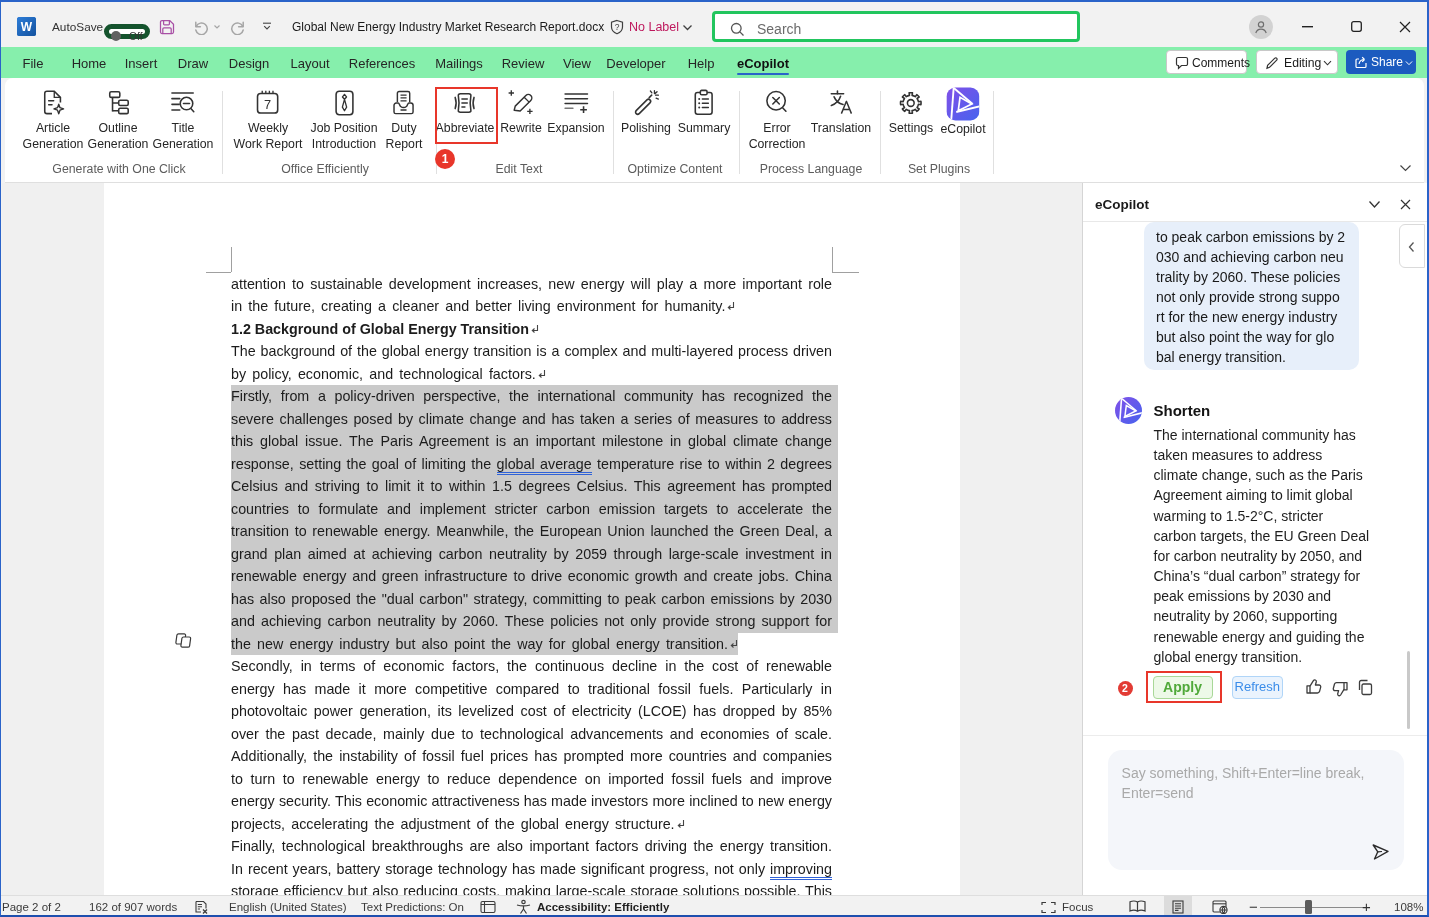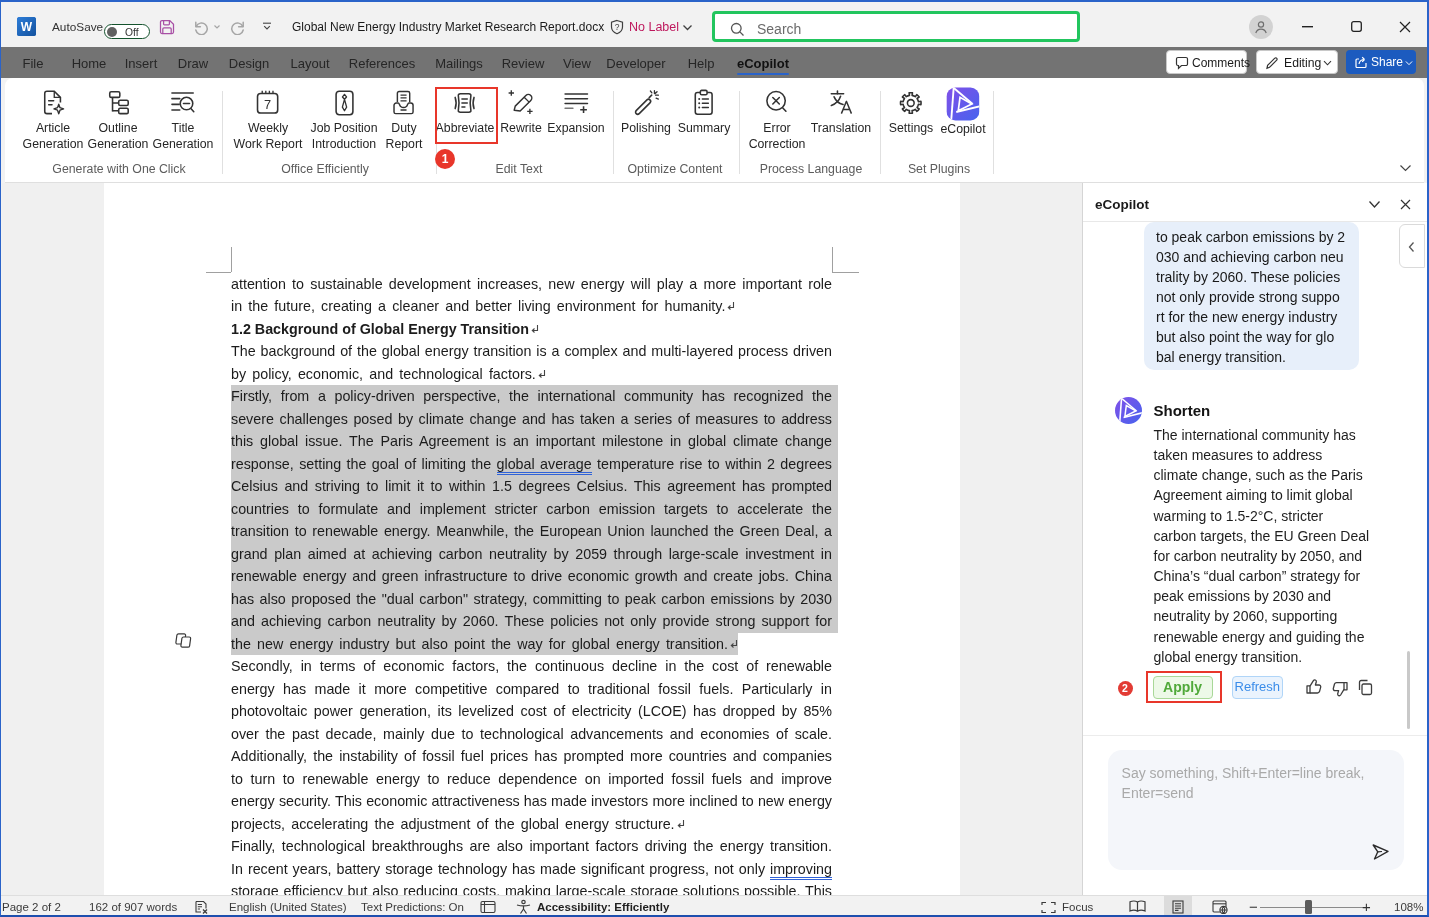--- a/index.html
+++ b/index.html
@@ -9,21 +9,21 @@
   position:relative;
   background:#f2f2f2;
   border-top:2px solid #2a63c9;
   border-left:1px solid #2a63c9;
   border-right:2px solid #2a63c9;
   border-bottom:2px solid #1e4fae;
 }
 .abs { position:absolute; }
 
 #titlebar { position:absolute; left:0; top:0; width:1426px; height:45px; background:#f2f2f2; }
-#menubar { position:absolute; left:0; top:45px; width:1426px; height:31px; background:#737373; }
+#menubar { position:absolute; left:0; top:45px; width:1426px; height:31px; background:#86efac; }
 .tab { position:absolute; top:9px; transform:translateX(-50%); font-size:13px; color:#262626; }
 #ribbon { position:absolute; left:4px; top:76px; width:1419px; height:105px; background:#fff; border-radius:8px 8px 0 0; border-bottom:1px solid #dfdfdf; }
 .rsep { position:absolute; top:13px; width:1px; height:83px; background:#e0e0e0; }
 .glabel { position:absolute; top:84px; transform:translateX(-50%); font-size:12.3px; color:#5c5c5c; white-space:nowrap; }
 .rbtn { position:absolute; top:12px; transform:translateX(-50%); text-align:center; }
 .ricon { display:block; margin:-1px auto 3px; }
 .ricon2 { display:block; margin:-3px auto 0; }
 .rlabel { font-size:12.3px; color:#262626; line-height:16.2px; white-space:nowrap; }
 #canvas { position:absolute; left:1px; top:181px; width:1080px; height:712px; background:#f0f0f0; }
 #page { position:absolute; left:102px; top:0; width:856px; height:712px; background:#fff; }
@@ -48,21 +48,21 @@
     <defs>
         <linearGradient id="wg" x1="0" y1="0" x2="1" y2="1">
       <stop offset="0" stop-color="#2d7dd8"></stop>
           <stop offset="1" stop-color="#14529e"></stop>
     </linearGradient>
       </defs>
     <text x="9.5" y="14" font-size="12" font-weight="bold" fill="#fff" text-anchor="middle" font-family="Liberation Sans">W</text>
   </svg>
   <span class="abs" style="left:51px;top:18px;font-size:11.8px;color:#333">AutoSave</span>
 
-  <div class="abs" style="left:103px;top:22px;width:46px;height:15px;border:1px solid #14532d;border-radius:8px;background:#fff">
+  <div class="abs" style="left:103px;top:22px;width:46px;height:15px;border:5px solid #14532d;border-radius:8px;background:#fff">
     <div class="abs" style="left:2px;top:1.5px;width:10px;height:10px;border-radius:50%;background:#616161"></div>
     <span class="abs" style="left:20px;top:1.5px;font-size:10.3px;color:#333">Off</span>
   </div>
 
   <svg class="abs" style="left:158px;top:17px" width="16" height="16" viewBox="0 0 16 16" fill="none" stroke="#a84fa5" stroke-width="1.25">
     <path d="M1.5 3 A1.5 1.5 0 0 1 3 1.5 H10.8 L14.5 5.2 V13 A1.5 1.5 0 0 1 13 14.5 H3 A1.5 1.5 0 0 1 1.5 13 Z"></path>
     <path d="M4.6 2 V5 A0.8 0.8 0 0 0 5.4 5.8 H9.6 A0.8 0.8 0 0 0 10.4 5 V2"></path>
     <path d="M3.8 14.2 V10 A1.2 1.2 0 0 1 5 8.8 H11 A1.2 1.2 0 0 1 12.2 10 V14.2"></path>
   </svg>
 

